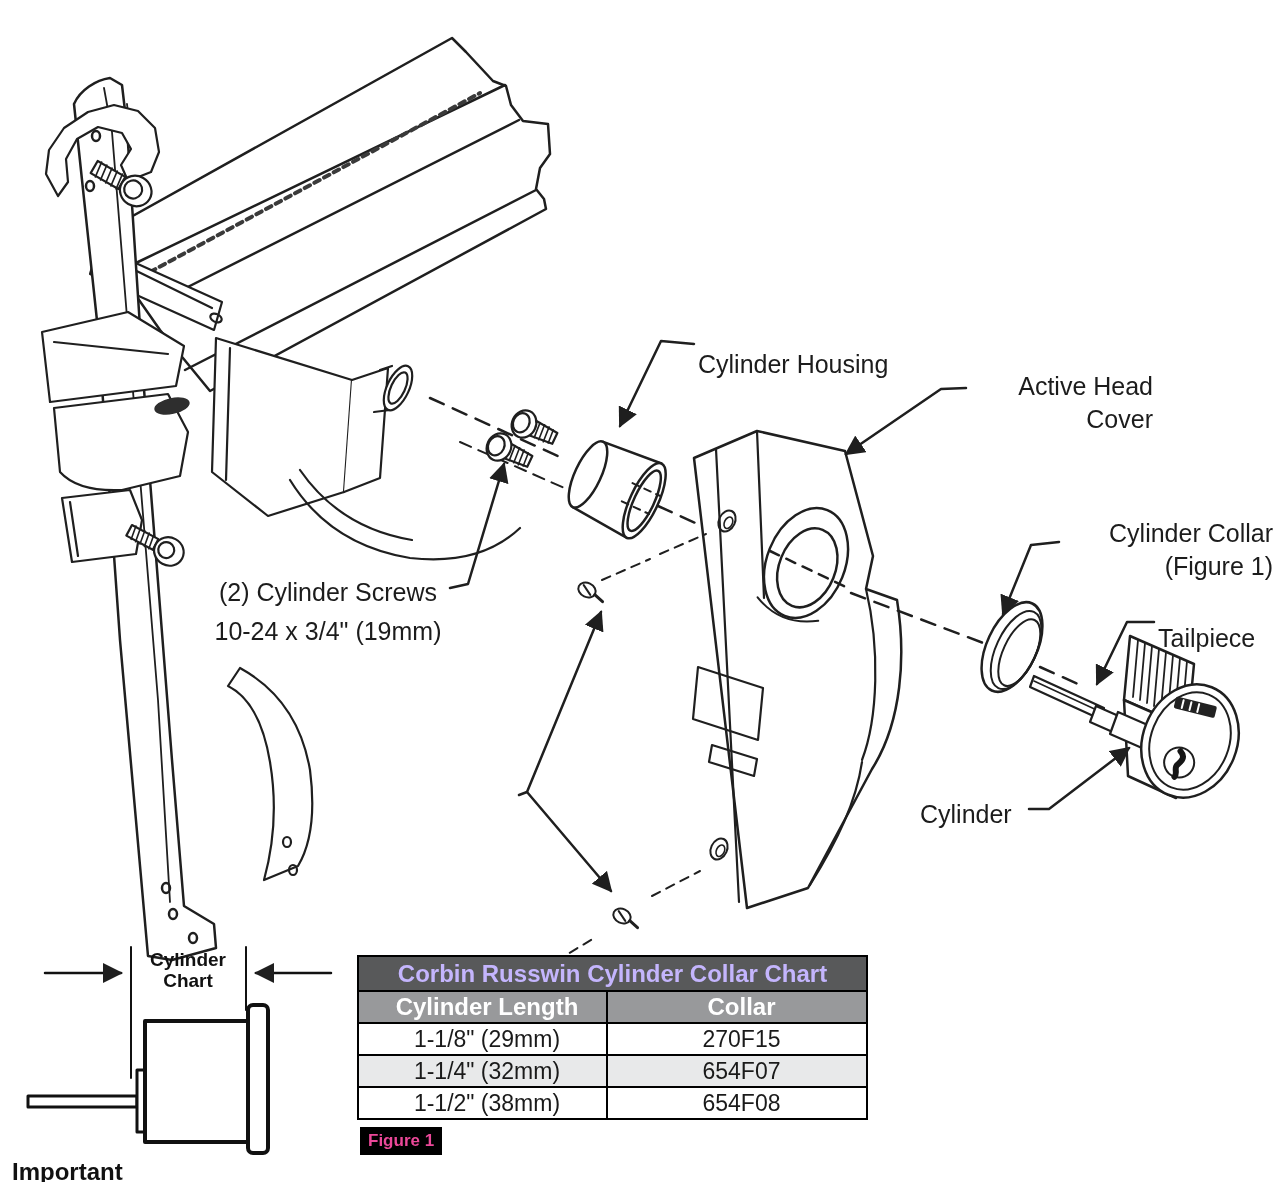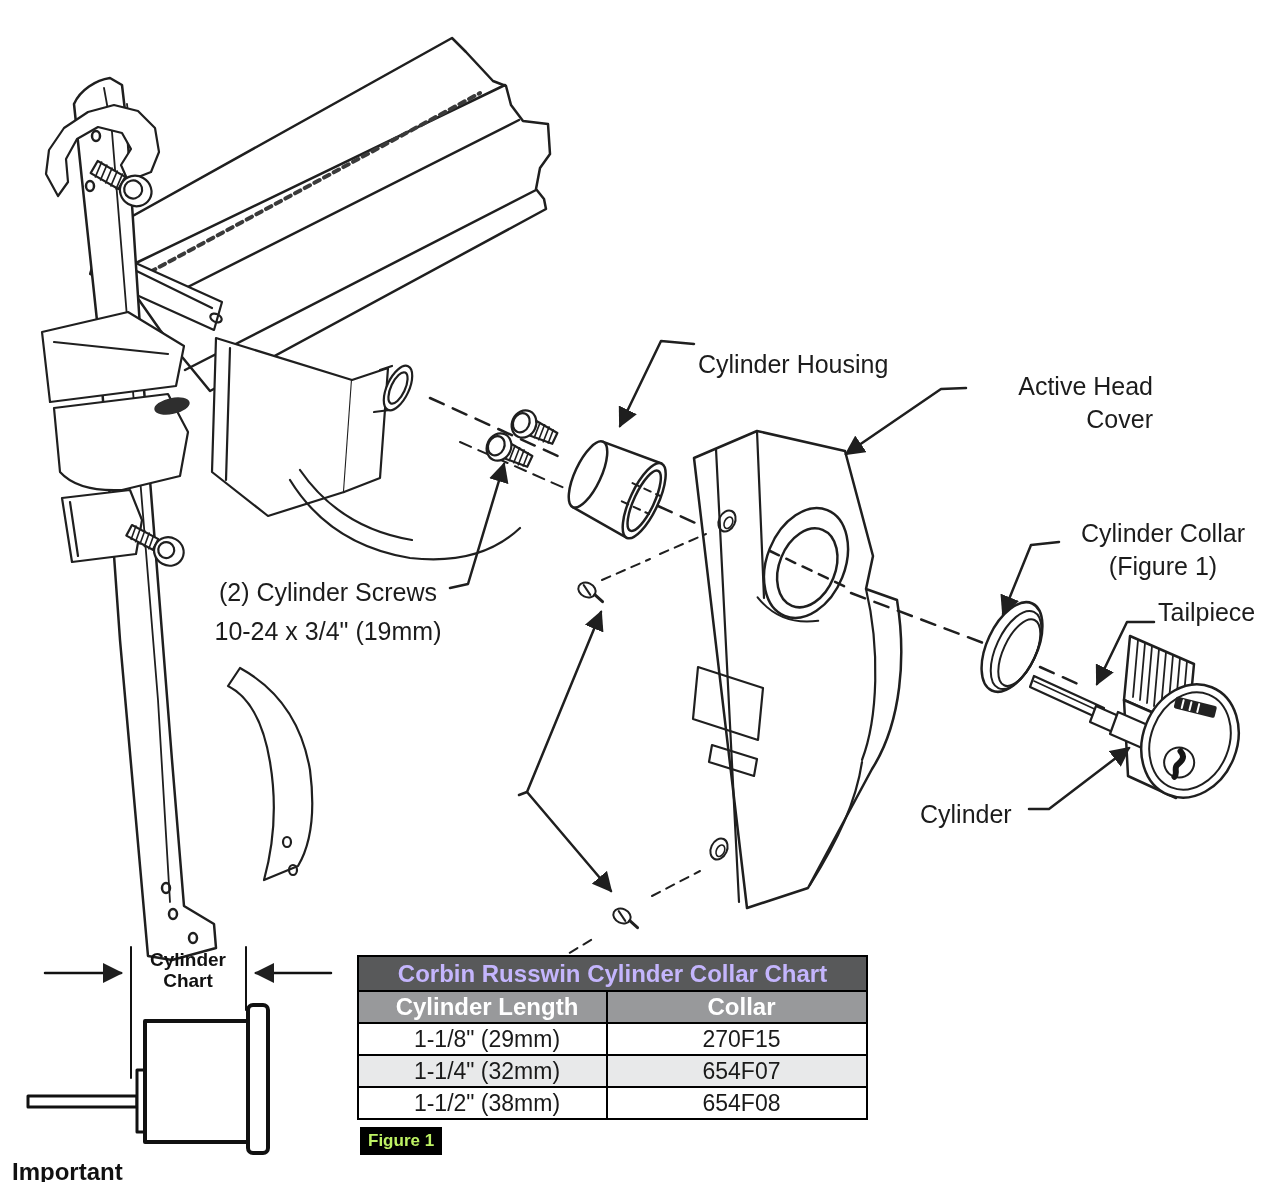--- a/index.html
+++ b/index.html
@@ -11,21 +11,21 @@
   .twoline{line-height:39px;}
   .dim{position:absolute;font-size:19px;font-weight:bold;line-height:21px;text-align:center;color:#111;}
   .collar-table{position:absolute;left:357px;top:955px;width:511px;border-collapse:collapse;
                 font-size:23px;color:#1a1a1a;background:#fff;}
   .collar-table th,.collar-table td{border:2px solid #000;padding:0 0 0 9px;text-align:center;}
   .collar-table .ttl{background:#58595a;color:#c4b5fd;font-weight:bold;font-size:24px;text-align:center;height:33px;padding:0;}
   .collar-table .sub{background:#98999b;color:#fff;font-weight:bold;font-size:24px;height:30px;}
   .collar-table td{height:30px;}
   .collar-table tr.alt td{background:#e8e9ea;}
   .col-len{width:238px;}
-  #figure-badge{position:absolute;left:360px;top:1127px;background:#000;color:#bef264;
+  #figure-badge{position:absolute;left:360px;top:1127px;background:#000;color:#ec4899;
                 font-size:17px;font-weight:bold;padding:4px 8px;}
   #important{position:absolute;left:12px;top:1158px;font-size:24px;font-weight:bold;color:#111;}
 </style>
 </head>
 <body>
 
 <div id="page">
 
 <svg id="art" width="1282" height="1182" viewBox="0 0 1282 1182" fill="none" stroke="#1f1f1f" stroke-width="2.5" stroke-linejoin="round" stroke-linecap="round">
   <defs>
@@ -236,26 +236,26 @@
   </g>
 </svg>
 
   <div class="lbl" style="left:698px;top:332px;margin-top:16px;">Cylinder Housing</div>
 
   <div class="lbl ctr" style="left:933px;top:370px;width:220px;text-align:right;">
     <span>Active Head</span><br>
     <span>Cover</span>
   </div>
 
-  <div class="lbl ctr" style="left:1053px;top:517px;width:220px;">
+  <div class="lbl ctr" style="left:1053px;top:517px;width:220px;text-align:right;">
     <span>Cylinder Collar</span><br>
     <span>(Figure 1)</span>
   </div>
 
-  <div class="lbl" style="left:1158px;top:596px;">Tailpiece</div>
+  <div class="lbl" style="left:1158px;top:622px;">Tailpiece</div>
 
   <div class="lbl" style="left:920px;top:798px;">Cylinder</div>
 
   <div class="lbl ctr twoline" style="left:198px;top:573px;width:260px;">
     <span>(2) Cylinder Screws</span><br>
     <span>10-24 x 3/4" (19mm)</span>
   </div>
 
 
   <div class="dim" style="left:138px;top:949px;width:100px;">

